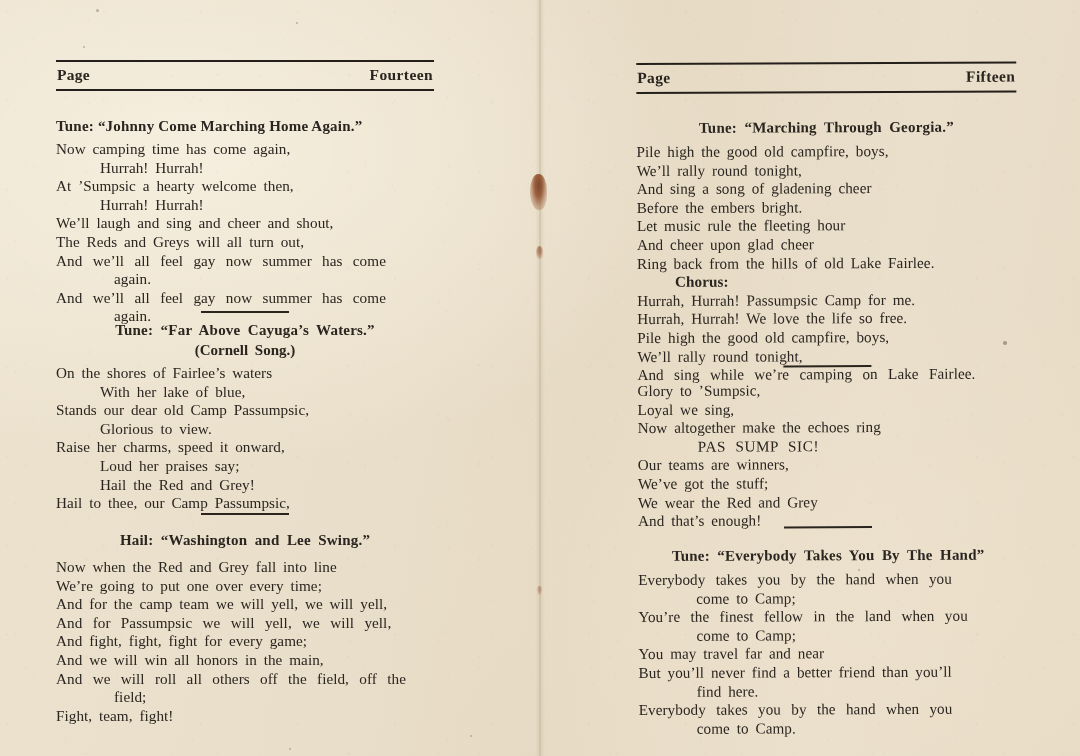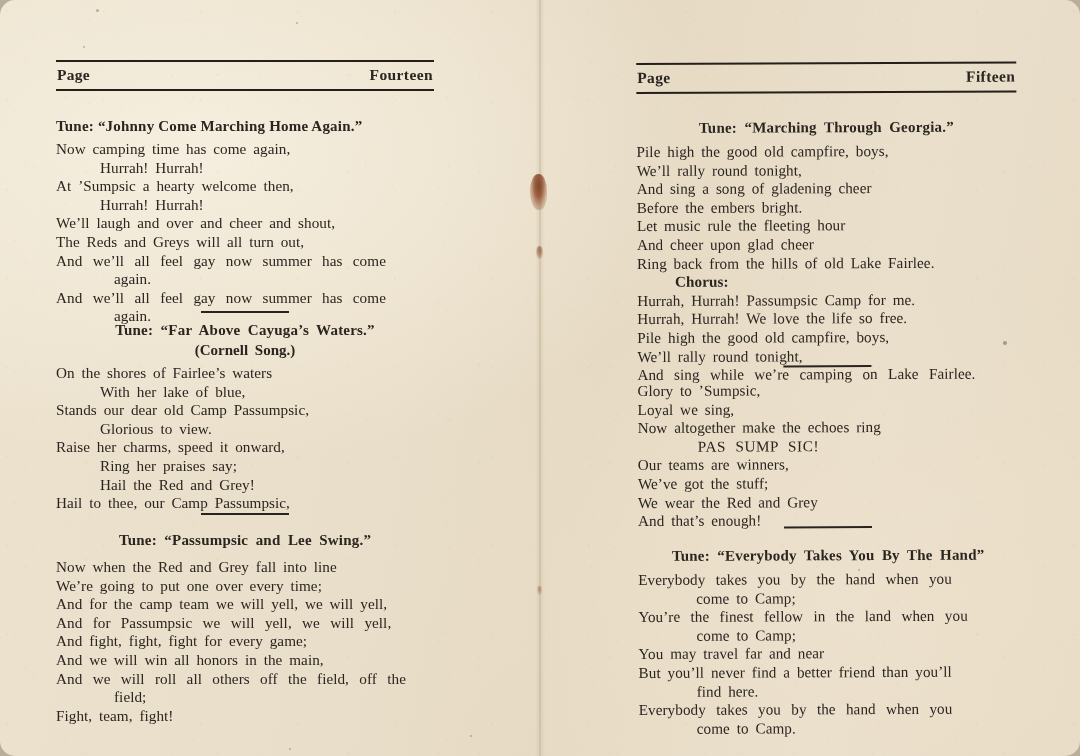--- a/index.html
+++ b/index.html
@@ -15,21 +15,20 @@
     height: 756px;
     overflow: hidden;
     background: #ece1cd;
     font-family: "Liberation Serif", "DejaVu Serif", serif;
     color: #2b2520;
     
     background-image:
       radial-gradient(ellipse 70% 60% at 18% 20%, rgba(255,250,238,0.55), rgba(255,250,238,0) 70%),
       radial-gradient(ellipse 60% 55% at 82% 78%, rgba(238,226,205,0.6), rgba(238,226,205,0) 72%),
       linear-gradient(100deg, #ece2ce 0%, #e9dec9 38%, #e6dac4 55%, #eadfcb 78%, #e7dbc5 100%);
-    border-radius: 15px;
   }
 
   
   .grain {
     position: absolute;
     inset: 0;
     pointer-events: none;
     opacity: .5;
     background-image:
       radial-gradient(circle at 7% 13%, rgba(150,130,100,.10) 0 1px, transparent 1.4px),
@@ -185,50 +184,50 @@
       <div class="rule-thin"></div>
     </div>
 
     <div class="song" style="top:118px;">
       <div class="tune-title justified">Tune:  “Johnny Come Marching Home Again.”</div>
       <div class="lyrics">
         <div class="ln">Now camping time has come again,</div>
         <div class="ln indent">Hurrah!  Hurrah!</div>
         <div class="ln">At ’Sumpsic a hearty welcome then,</div>
         <div class="ln indent">Hurrah!  Hurrah!</div>
-        <div class="ln">We’ll laugh and over and cheer and shout,</div>
+        <div class="ln">We’ll laugh and sing and cheer and shout,</div>
         <div class="ln">The Reds and Greys will all turn out,</div>
         <div class="ln wide">And we’ll all feel gay now summer has come</div>
         <div class="ln indent2">again.</div>
         <div class="ln wide">And we’ll all feel gay now summer has come</div>
         <div class="ln indent2">again.</div>
       </div>
     </div>
 
     <div class="divider" style="top:311px;"></div>
 
     <div class="song" style="top:322px;">
       <div class="tune-title">Tune:  “Far Above Cayuga’s Waters.”</div>
       <div class="tune-sub">(Cornell Song.)</div>
       <div class="lyrics" style="margin-top:4px;">
         <div class="ln">On the shores of Fairlee’s waters</div>
         <div class="ln indent">With her lake of blue,</div>
         <div class="ln">Stands our dear old Camp Passumpsic,</div>
         <div class="ln indent">Glorious to view.</div>
         <div class="ln">Raise her charms, speed it onward,</div>
-        <div class="ln indent">Ring her praises say;</div>
+        <div class="ln indent">Loud her praises say;</div>
         <div class="ln indent">Hail the Red and Grey!</div>
         <div class="ln">Hail to thee, our Camp Passumpsic,</div>
       </div>
     </div>
 
     <div class="divider" style="top:513px;"></div>
 
     <div class="song" style="top:532px;">
-      <div class="tune-title">Tune:  “Passumpsic and Lee Swing.”</div>
+      <div class="tune-title">Hail:  “Washington and Lee Swing.”</div>
       <div class="lyrics" style="margin-top:9px;">
         <div class="ln">Now when the Red and Grey fall into line</div>
         <div class="ln">We’re going to put one over every time;</div>
         <div class="ln">And for the camp team we will yell, we will yell,</div>
         <div class="ln wide">And for Passumpsic we will yell, we will yell,</div>
         <div class="ln">And fight, fight, fight for every game;</div>
         <div class="ln">And we will win all honors in the main,</div>
         <div class="ln wide">And we will roll all others off the field, off the</div>
         <div class="ln indent2">field;</div>
         <div class="ln">Fight, team, fight!</div>

